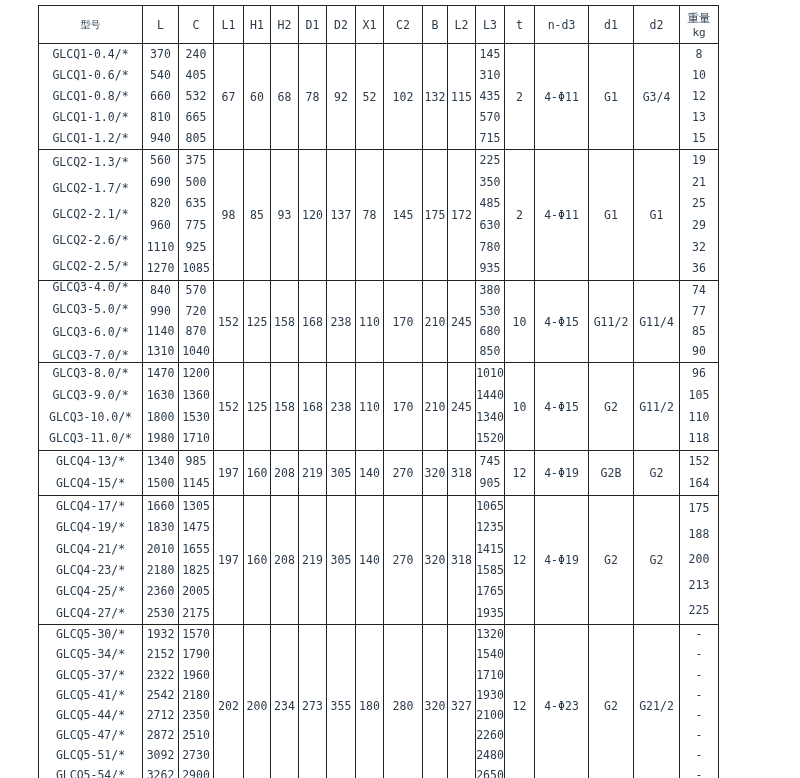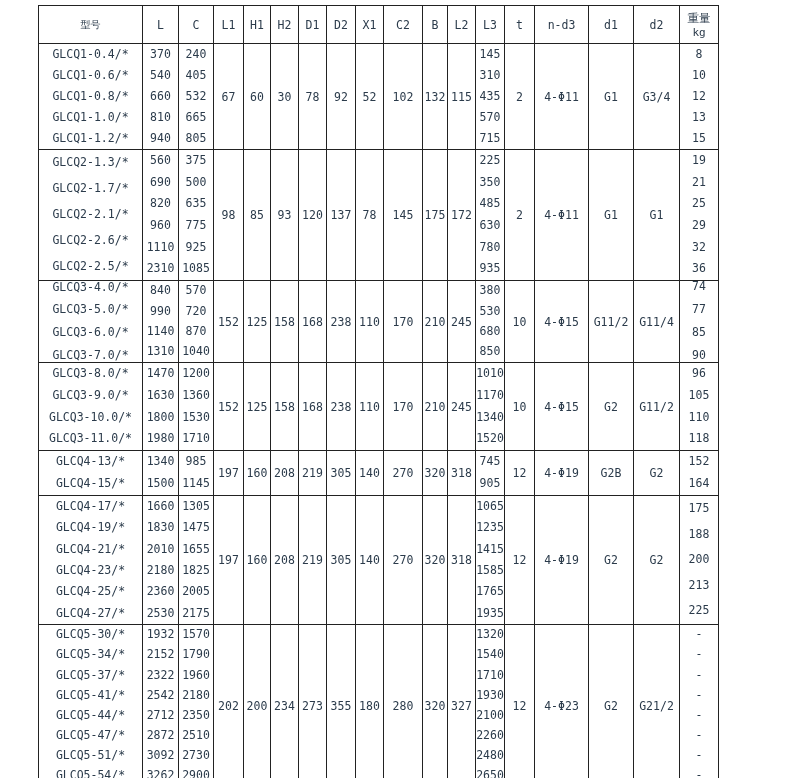--- a/index.html
+++ b/index.html
@@ -102,21 +102,21 @@
           <div class="stack" style="height: 105px;">
             <div>240</div>
             <div>405</div>
             <div>532</div>
             <div>665</div>
             <div>805</div>
           </div>
         </td>
         <td>67</td>
         <td>60</td>
-        <td>30</td>
+        <td>68</td>
         <td>78</td>
         <td>92</td>
         <td>52</td>
         <td>102</td>
         <td>132</td>
         <td>115</td>
         <td>
           <div class="stack" style="height: 105px;">
             <div>145</div>
             <div>310</div>
@@ -149,21 +149,21 @@
             <div>GLCQ2-2.5/*</div>
           </div>
         </td>
         <td>
           <div class="stack" style="height: 130px;">
             <div>560</div>
             <div>690</div>
             <div>820</div>
             <div>960</div>
             <div>1110</div>
-            <div>2310</div>
+            <div>1270</div>
           </div>
         </td>
         <td>
           <div class="stack" style="height: 130px;">
             <div>375</div>
             <div>500</div>
             <div>635</div>
             <div>775</div>
             <div>925</div>
             <div>1085</div>
@@ -243,21 +243,21 @@
             <div>530</div>
             <div>680</div>
             <div>850</div>
           </div>
         </td>
         <td>10</td>
         <td>4-Φ15</td>
         <td>G11/2</td>
         <td>G11/4</td>
         <td>
-          <div class="stack" style="height: 81px; justify-content: space-between;">
+          <div class="stack" style="height: 81px;">
             <div>74</div>
             <div>77</div>
             <div>85</div>
             <div>90</div>
           </div>
         </td>
       </tr>
       <tr style="height: 87px;">
         <td>
           <div class="stack" style="height: 87px;">
@@ -288,21 +288,21 @@
         <td>158</td>
         <td>168</td>
         <td>238</td>
         <td>110</td>
         <td>170</td>
         <td>210</td>
         <td>245</td>
         <td>
           <div class="stack" style="height: 87px;">
             <div>1010</div>
-            <div>1170</div>
+            <div>1440</div>
             <div>1340</div>
             <div>1520</div>
           </div>
         </td>
         <td>10</td>
         <td>4-Φ15</td>
         <td>G2</td>
         <td>G11/2</td>
         <td>
           <div class="stack" style="height: 87px;">

